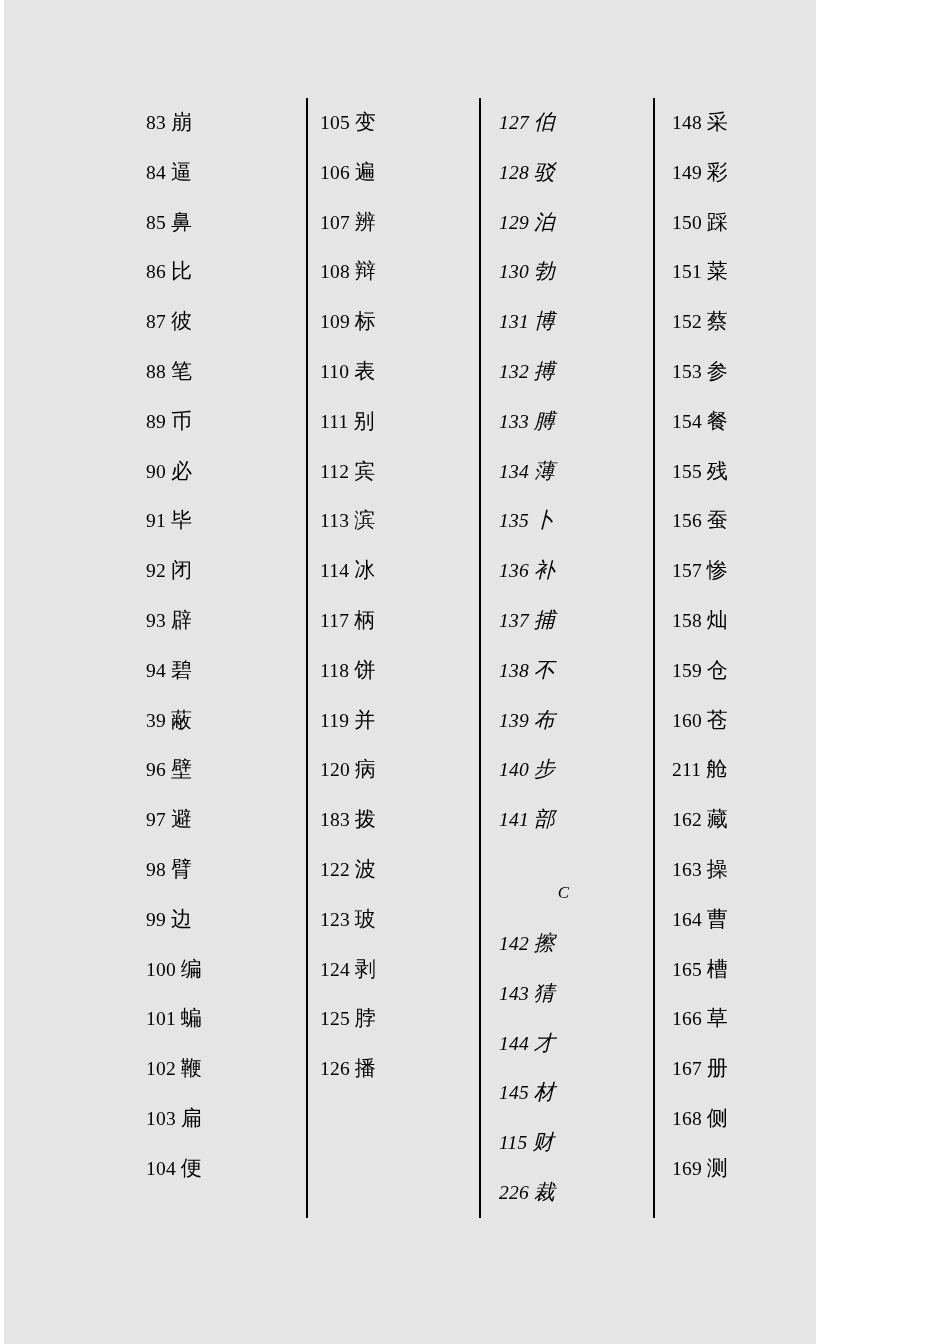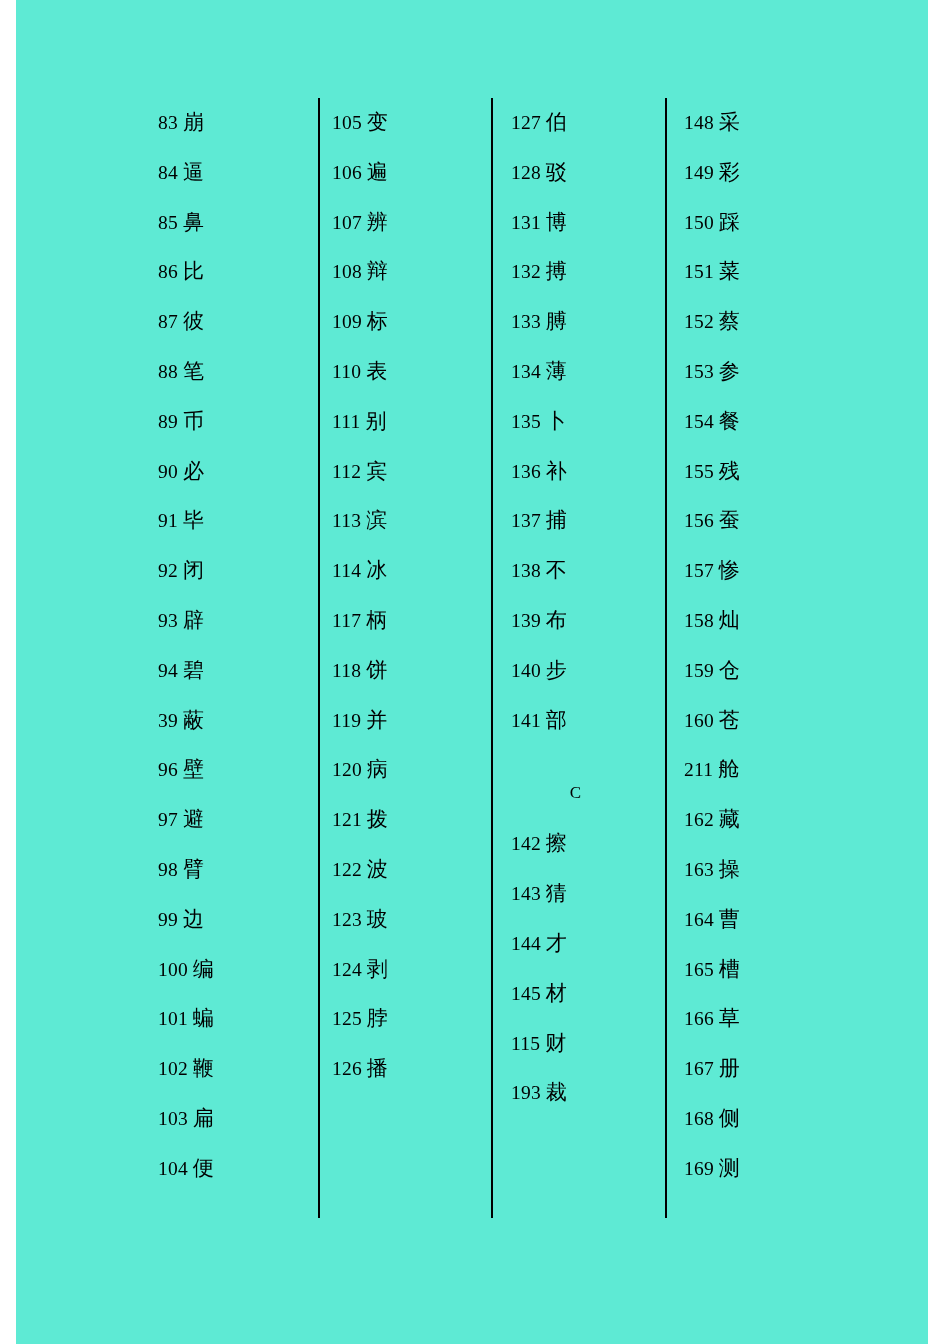--- a/index.html
+++ b/index.html
@@ -13,25 +13,25 @@
     height: 1344px;
     position: relative;
     overflow: hidden;
     font-family: "Liberation Serif", "DejaVu Serif", serif;
     color: #000000;
     -webkit-font-smoothing: antialiased;
   }
 
   .page {
     position: absolute;
-    left: 16px;
+    left: 4px;
     top: 0;
-    width: 912px;
+    width: 812px;
     height: 1344px;
-    background: #5eead4;
+    background: #e5e5e5;
   }
 
   
   .divider {
     position: absolute;
     top: 98px;
     height: 1120px;
     width: 2px;
     background: #000000;
   }
@@ -39,21 +39,21 @@
   .divider.d2 { left: 475px; }
   .divider.d3 { left: 649px; }
 
   
   .column {
     position: absolute;
     top: 98px;
   }
   .col-1 { left: 142px; width: 150px; }
   .col-2 { left: 316px; width: 150px; }
-  .col-3 { left: 495px; width: 145px; }
+  .col-3 { left: 495px; width: 145px; font-style: italic; }
   .col-4 { left: 668px; width: 150px; }
 
   .entry {
     height: 49.8px;
     line-height: 49.8px;
     white-space: nowrap;
     font-size: 19.5px;
     letter-spacing: 0.2px;
   }
   .entry .num {
@@ -119,48 +119,50 @@
       <div class="entry"><span class="num">109</span><span class="han">标</span></div>
       <div class="entry"><span class="num">110</span><span class="han">表</span></div>
       <div class="entry"><span class="num">111</span><span class="han">别</span></div>
       <div class="entry"><span class="num">112</span><span class="han">宾</span></div>
       <div class="entry"><span class="num">113</span><span class="han">滨</span></div>
       <div class="entry"><span class="num">114</span><span class="han">冰</span></div>
       <div class="entry"><span class="num">117</span><span class="han">柄</span></div>
       <div class="entry"><span class="num">118</span><span class="han">饼</span></div>
       <div class="entry"><span class="num">119</span><span class="han">并</span></div>
       <div class="entry"><span class="num">120</span><span class="han">病</span></div>
-      <div class="entry"><span class="num">121</span><span class="han">拨</span></div>
+      <div class="entry"><span class="num">183</span><span class="han">拨</span></div>
       <div class="entry"><span class="num">122</span><span class="han">波</span></div>
       <div class="entry"><span class="num">123</span><span class="han">玻</span></div>
       <div class="entry"><span class="num">124</span><span class="han">剥</span></div>
       <div class="entry"><span class="num">125</span><span class="han">脖</span></div>
       <div class="entry"><span class="num">126</span><span class="han">播</span></div>
     </div>
   <div class="column col-3">
       <div class="entry"><span class="num">127</span><span class="han">伯</span></div>
       <div class="entry"><span class="num">128</span><span class="han">驳</span></div>
+      <div class="entry"><span class="num">129</span><span class="han">泊</span></div>
+      <div class="entry"><span class="num">130</span><span class="han">勃</span></div>
       <div class="entry"><span class="num">131</span><span class="han">博</span></div>
       <div class="entry"><span class="num">132</span><span class="han">搏</span></div>
       <div class="entry"><span class="num">133</span><span class="han">膊</span></div>
       <div class="entry"><span class="num">134</span><span class="han">薄</span></div>
       <div class="entry"><span class="num">135</span><span class="han">卜</span></div>
       <div class="entry"><span class="num">136</span><span class="han">补</span></div>
       <div class="entry"><span class="num">137</span><span class="han">捕</span></div>
       <div class="entry"><span class="num">138</span><span class="han">不</span></div>
       <div class="entry"><span class="num">139</span><span class="han">布</span></div>
       <div class="entry"><span class="num">140</span><span class="han">步</span></div>
       <div class="entry"><span class="num">141</span><span class="han">部</span></div>
       <div class="section-head tall">C</div>
       <div class="entry"><span class="num">142</span><span class="han">擦</span></div>
       <div class="entry"><span class="num">143</span><span class="han">猜</span></div>
       <div class="entry"><span class="num">144</span><span class="han">才</span></div>
       <div class="entry"><span class="num">145</span><span class="han">材</span></div>
       <div class="entry"><span class="num">115</span><span class="han">财</span></div>
-      <div class="entry"><span class="num">193</span><span class="han">裁</span></div>
+      <div class="entry"><span class="num">226</span><span class="han">裁</span></div>
     </div>
   <div class="column col-4">
       <div class="entry"><span class="num">148</span><span class="han">采</span></div>
       <div class="entry"><span class="num">149</span><span class="han">彩</span></div>
       <div class="entry"><span class="num">150</span><span class="han">踩</span></div>
       <div class="entry"><span class="num">151</span><span class="han">菜</span></div>
       <div class="entry"><span class="num">152</span><span class="han">蔡</span></div>
       <div class="entry"><span class="num">153</span><span class="han">参</span></div>
       <div class="entry"><span class="num">154</span><span class="han">餐</span></div>
       <div class="entry"><span class="num">155</span><span class="han">残</span></div>

